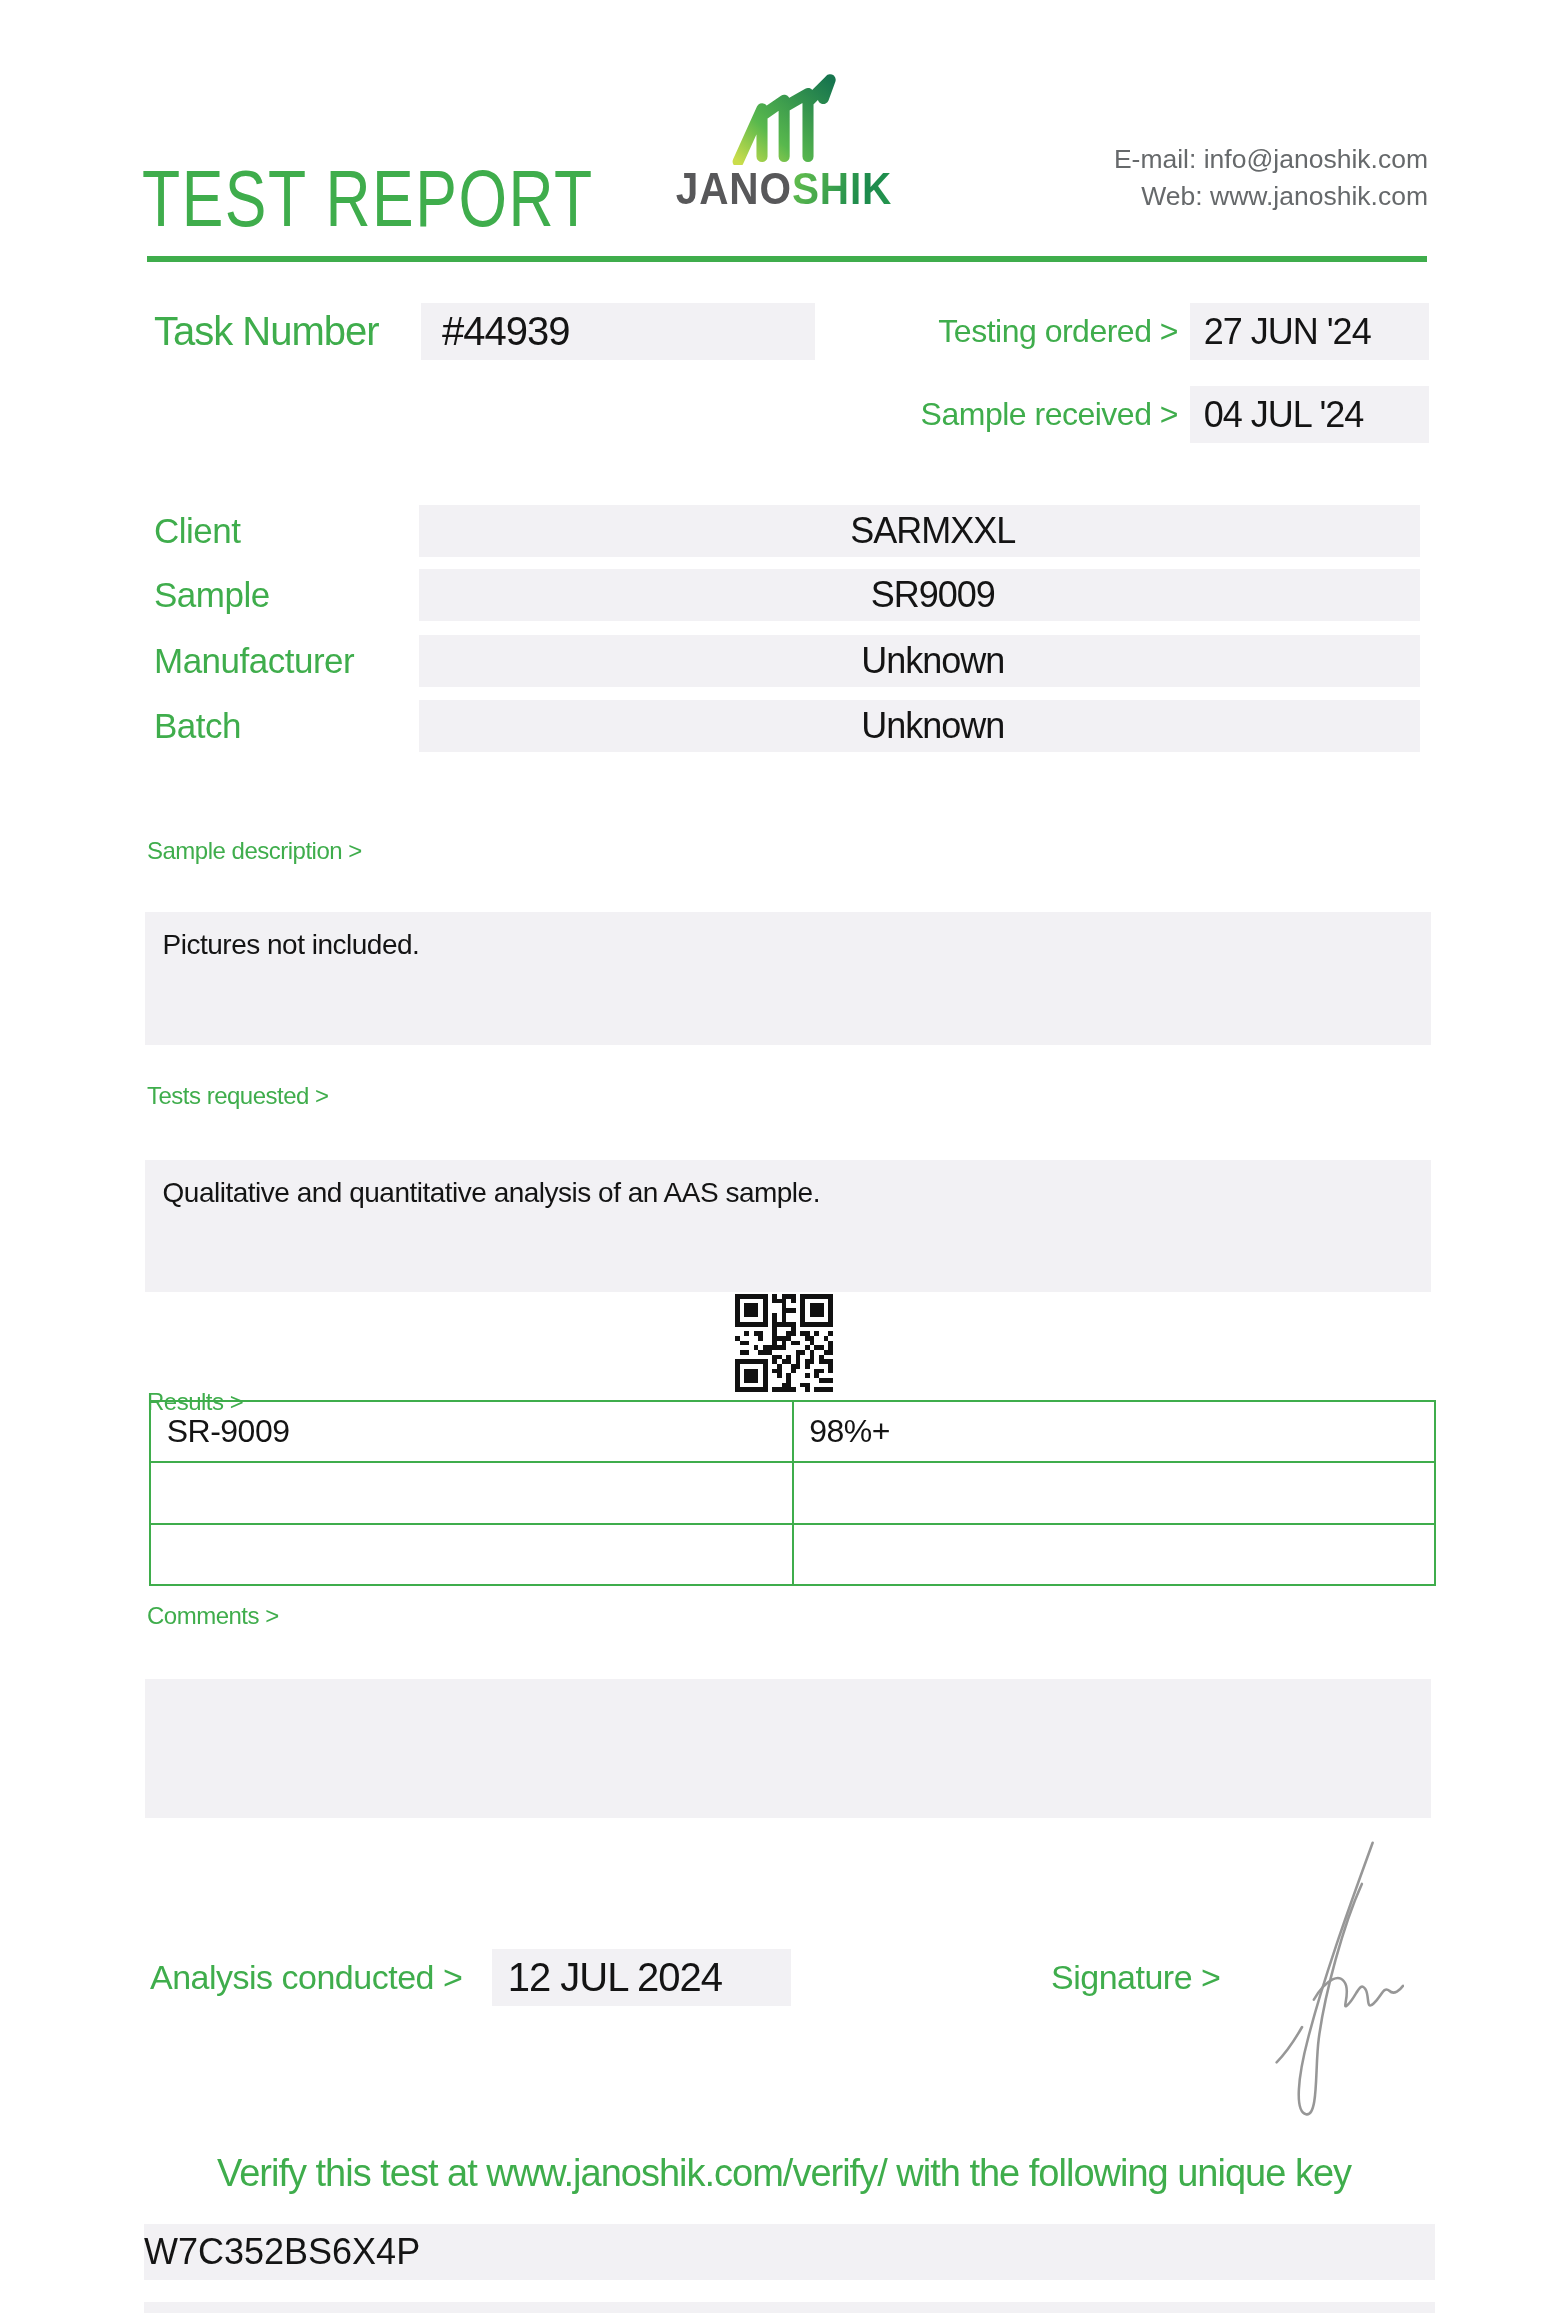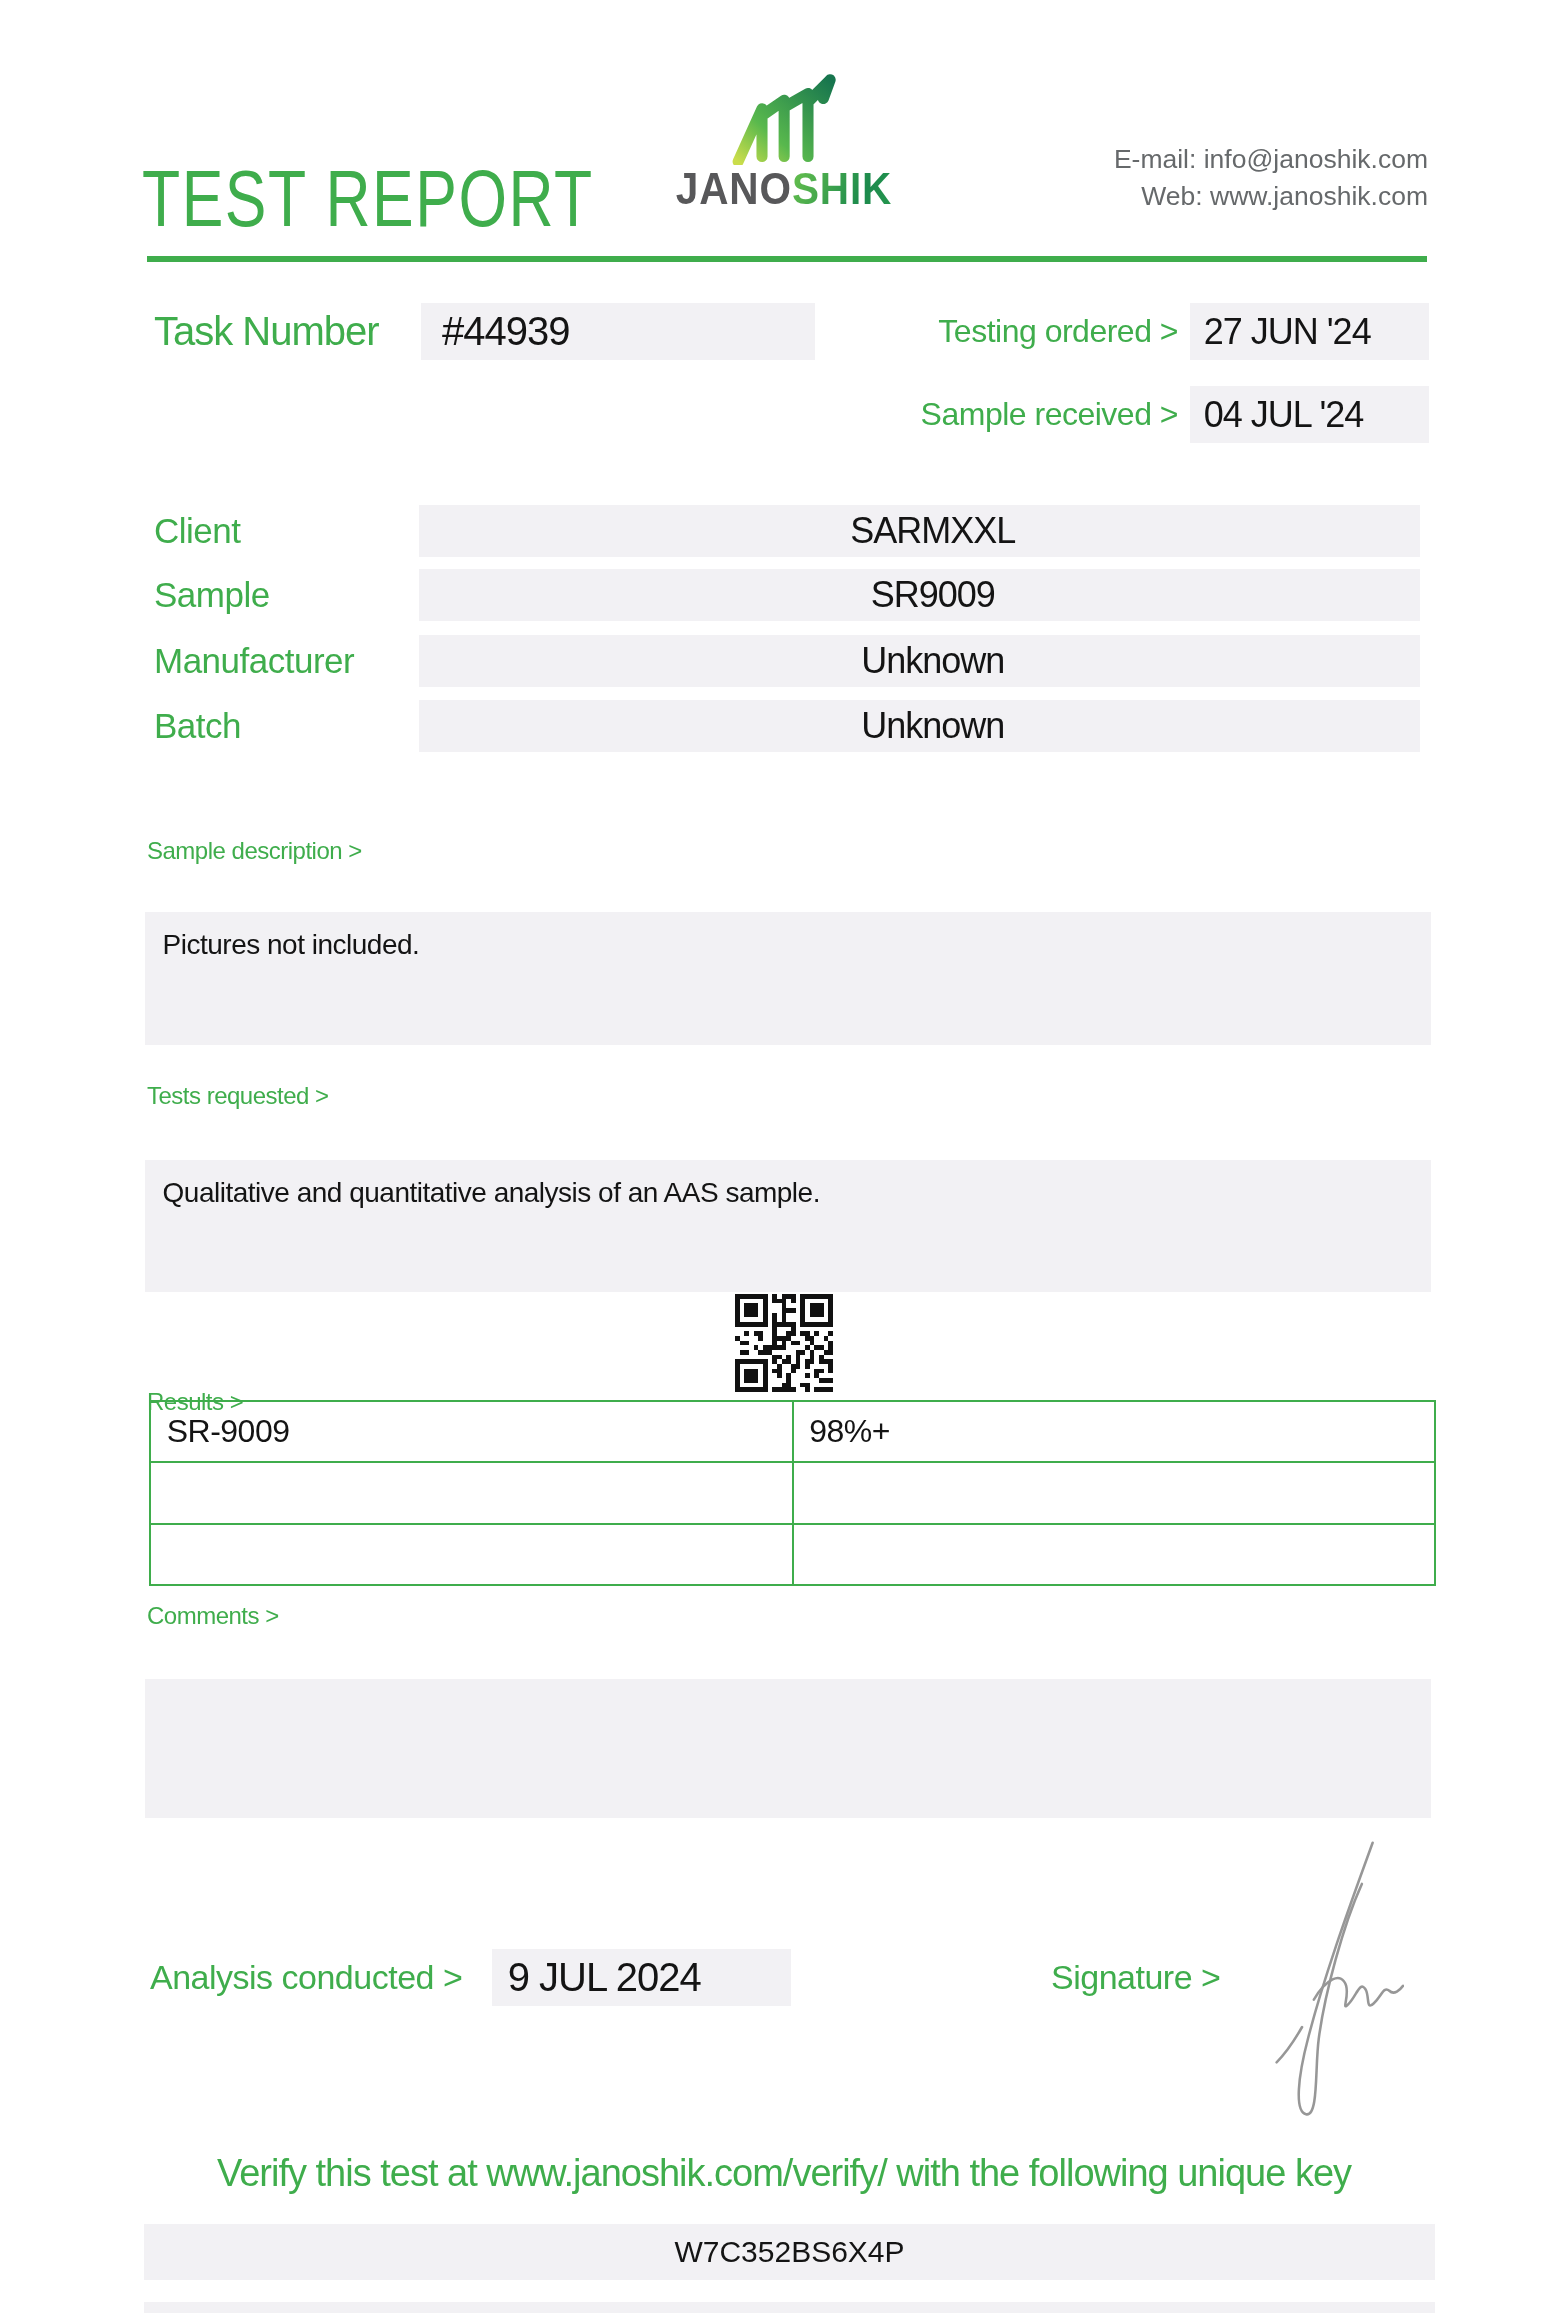--- a/index.html
+++ b/index.html
@@ -50,21 +50,21 @@
                     letter-spacing:-0.5px;color:var(--ink);height:52px;vertical-align:middle;}
   .qr{position:absolute;left:735px;top:1294px;width:98px;height:98px;}
   
   .analysis-label{left:150px;top:1949px;font-size:34px;line-height:57px;letter-spacing:-0.5px;}
   .analysis-box{left:492px;top:1949px;width:299px;height:57px;}
   .analysis-box span{display:block;padding-left:15.7px;font-size:40px;line-height:57px;letter-spacing:-1px;}
   .sig-label{left:1051px;top:1949px;font-size:34px;line-height:57px;letter-spacing:-0.5px;}
   .sig{position:absolute;left:1257px;top:1831px;width:147px;height:294px;}
   .verify{left:132px;top:2152px;width:1304px;text-align:center;font-size:38px;letter-spacing:-1px;}
   .key-box{left:144px;top:2224px;width:1291px;height:56px;}
-  .key-box span{display:block;text-align:center;font-size:30px;line-height:56px;letter-spacing:0;}
+  .key-box span{display:block;font-size:36px;line-height:56px;letter-spacing:0;}
   .bottom-strip{left:144px;top:2302px;width:1291px;height:10.8px;}
 </style>
 </head>
 <body>
 
 <div class="page">
 
   <div class="abs title">TEST REPORT</div>
 
   <div class="abs logo-icon">
@@ -374,21 +374,21 @@
   </tbody>
     </table>
 
   <div class="abs sec-head green" style="top:1602px">Comments &gt;</div>
   <div class="gray-box sec-box" style="top:1679px;height:139px">
     <span class="ink"></span>
   </div>
 
   <div class="abs analysis-label green">Analysis conducted &gt;</div>
   <div class="gray-box analysis-box">
-    <span class="ink">9 JUL 2024</span>
+    <span class="ink">12 JUL 2024</span>
   </div>
 
   <div class="abs sig-label green">Signature &gt;</div>
   <div class="sig">
     <svg viewBox="0 0 150 300" width="100%" height="100%">
       <g fill="none" stroke="#8f8f8f" stroke-width="2.6" stroke-linecap="round" opacity=".92">
         <path d="M118,12 C100,62 70,142 52,212 C42,250 38,286 50,289 C63,292 59,242 63,212 C69,166 88,96 107,54"></path>
         <path d="M46,200 C38,214 28,228 20,236"></path>
         <path d="M58,172 C70,152 86,142 91,158 C94,170 86,184 93,177 C102,168 105,152 111,162 C115,170 111,183 119,176 C127,169 129,158 135,163 C140,168 146,162 149,158"></path>
       </g>

